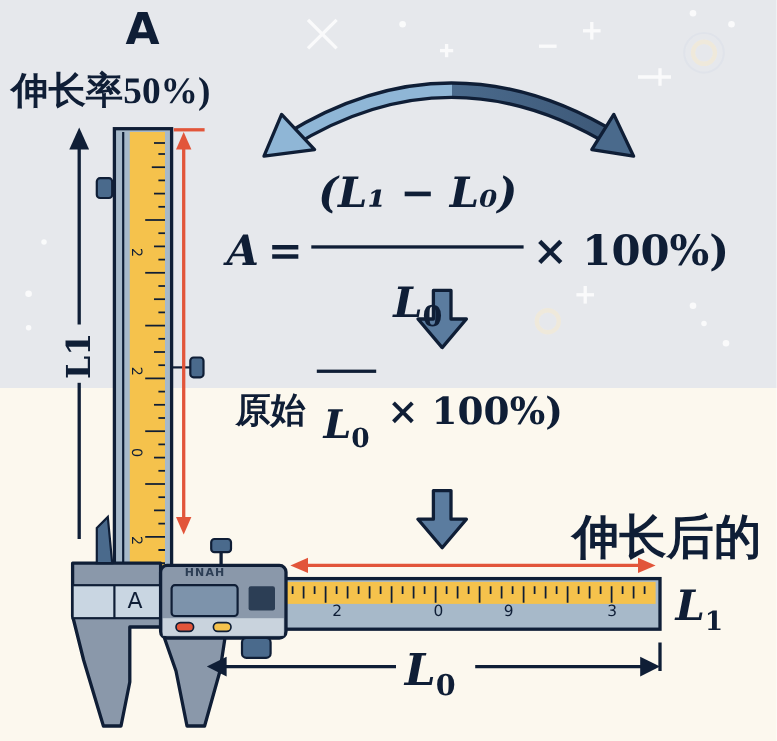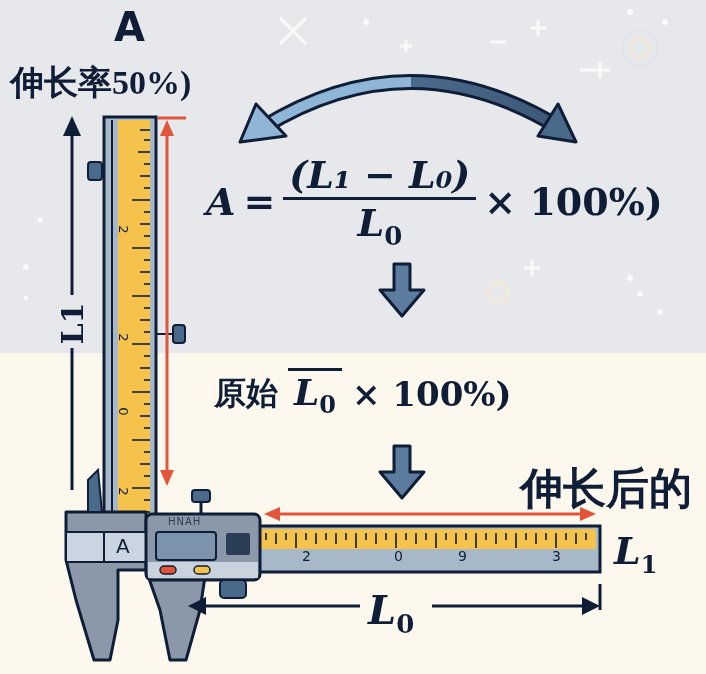--- a/index.html
+++ b/index.html
@@ -3,21 +3,21 @@
 <meta charset="utf-8">
 <style>
   html,body{margin:0;padding:0;}
   body{width:706px;height:674px;position:relative;overflow:hidden;
        background:linear-gradient(#e6e8ec 0,#e6e8ec 353px,#fcf8ee 353px,#fcf8ee 674px);
        font-family:"DejaVu Sans",sans-serif;color:#0f1e36;}
   .abs{position:absolute;}
   .cjk{font-family:"DejaVu Sans",sans-serif;font-weight:bold;color:#0f1e36;}
   .math{font-family:"DejaVu Serif",serif;font-weight:bold;color:#0f1e36;}
   .it{font-style:italic;}
-  .frac{display:inline-flex;flex-direction:column;align-items:center;vertical-align:middle;}
+  .frac{display:inline-flex;flex-direction:column;align-items:center;vertical-align:middle;gap:26px;}
   .frac .num{padding:0 6px;}
   .frac .bar{height:3px;background:#0f1e36;align-self:stretch;}
   svg{position:absolute;left:0;top:0;}
 </style>
 </head>
 <body>
 
 <svg width="706" height="674">
   <g stroke="#ffffff" stroke-width="3" opacity="0.8" fill="none">
     <line x1="280" y1="18" x2="306" y2="44"></line>
@@ -196,35 +196,35 @@
   <span class="it">A</span>
   <span>=</span>
   <span class="frac">
     <span class="num it">(L₁ − L₀)</span>
     <span class="bar"></span>
     <span class="num it"><span>L</span><sub style="font-style:normal;font-size:26px;">0</sub></span>
   </span>
   <span>× 100%)</span>
 </div>
 
-<div class="abs" style="left:214px;top:336px;display:flex;align-items:center;gap:10px;margin-top:32px;">
+<div class="abs" style="left:214px;top:336px;display:flex;align-items:center;gap:10px;">
   <span class="cjk" style="font-size:32px;">原始</span>
   <span class="frac">
     <span class="bar"></span>
     <span class="num math it" style="font-size:36px;"><span>L</span><sub style="font-style:normal;font-size:24px;">0</sub></span>
   </span>
   <span class="math" style="font-size:34px;">× 100%)</span>
 </div>
 
 <div class="abs cjk" style="left:520px;top:460px;font-size:43px;">伸长后的</div>
 <div class="abs math it" style="left:614px;top:528px;font-size:38px;"><span>L</span><sub style="font-style:normal;font-size:24px;">1</sub></div>
 <div class="abs math it" style="left:368px;top:586px;font-size:40px;"><span>L</span><sub style="font-style:normal;font-size:26px;">0</sub></div>
 <div class="abs math" style="left:50px;top:306px;font-size:30px;transform:rotate(-90deg);transform-origin:center;width:44px;text-align:center;">L1</div>
 <div class="abs" style="left:116px;top:534px;font-size:20px;color:#0f1e36;">A</div>
-<div class="abs" style="left:168px;top:516px;font-size:10px;color:#2c3e55;font-weight:normal;letter-spacing:1px;">HNAH</div>
+<div class="abs" style="left:168px;top:516px;font-size:10px;color:#2c3e55;font-weight:bold;letter-spacing:1px;">HNAH</div>
 
 <div class="abs" style="left:119px;top:222px;font-size:13px;transform:rotate(90deg);">2</div>
 <div class="abs" style="left:119px;top:330px;font-size:13px;transform:rotate(90deg);">2</div>
 <div class="abs" style="left:119px;top:404px;font-size:13px;transform:rotate(90deg);">0</div>
 <div class="abs" style="left:119px;top:484px;font-size:13px;transform:rotate(90deg);">2</div>
 
 <div class="abs" style="left:302px;top:548px;font-size:14px;">2</div>
 <div class="abs" style="left:394px;top:548px;font-size:14px;">0</div>
 <div class="abs" style="left:458px;top:548px;font-size:14px;">9</div>
 <div class="abs" style="left:552px;top:548px;font-size:14px;">3</div>

